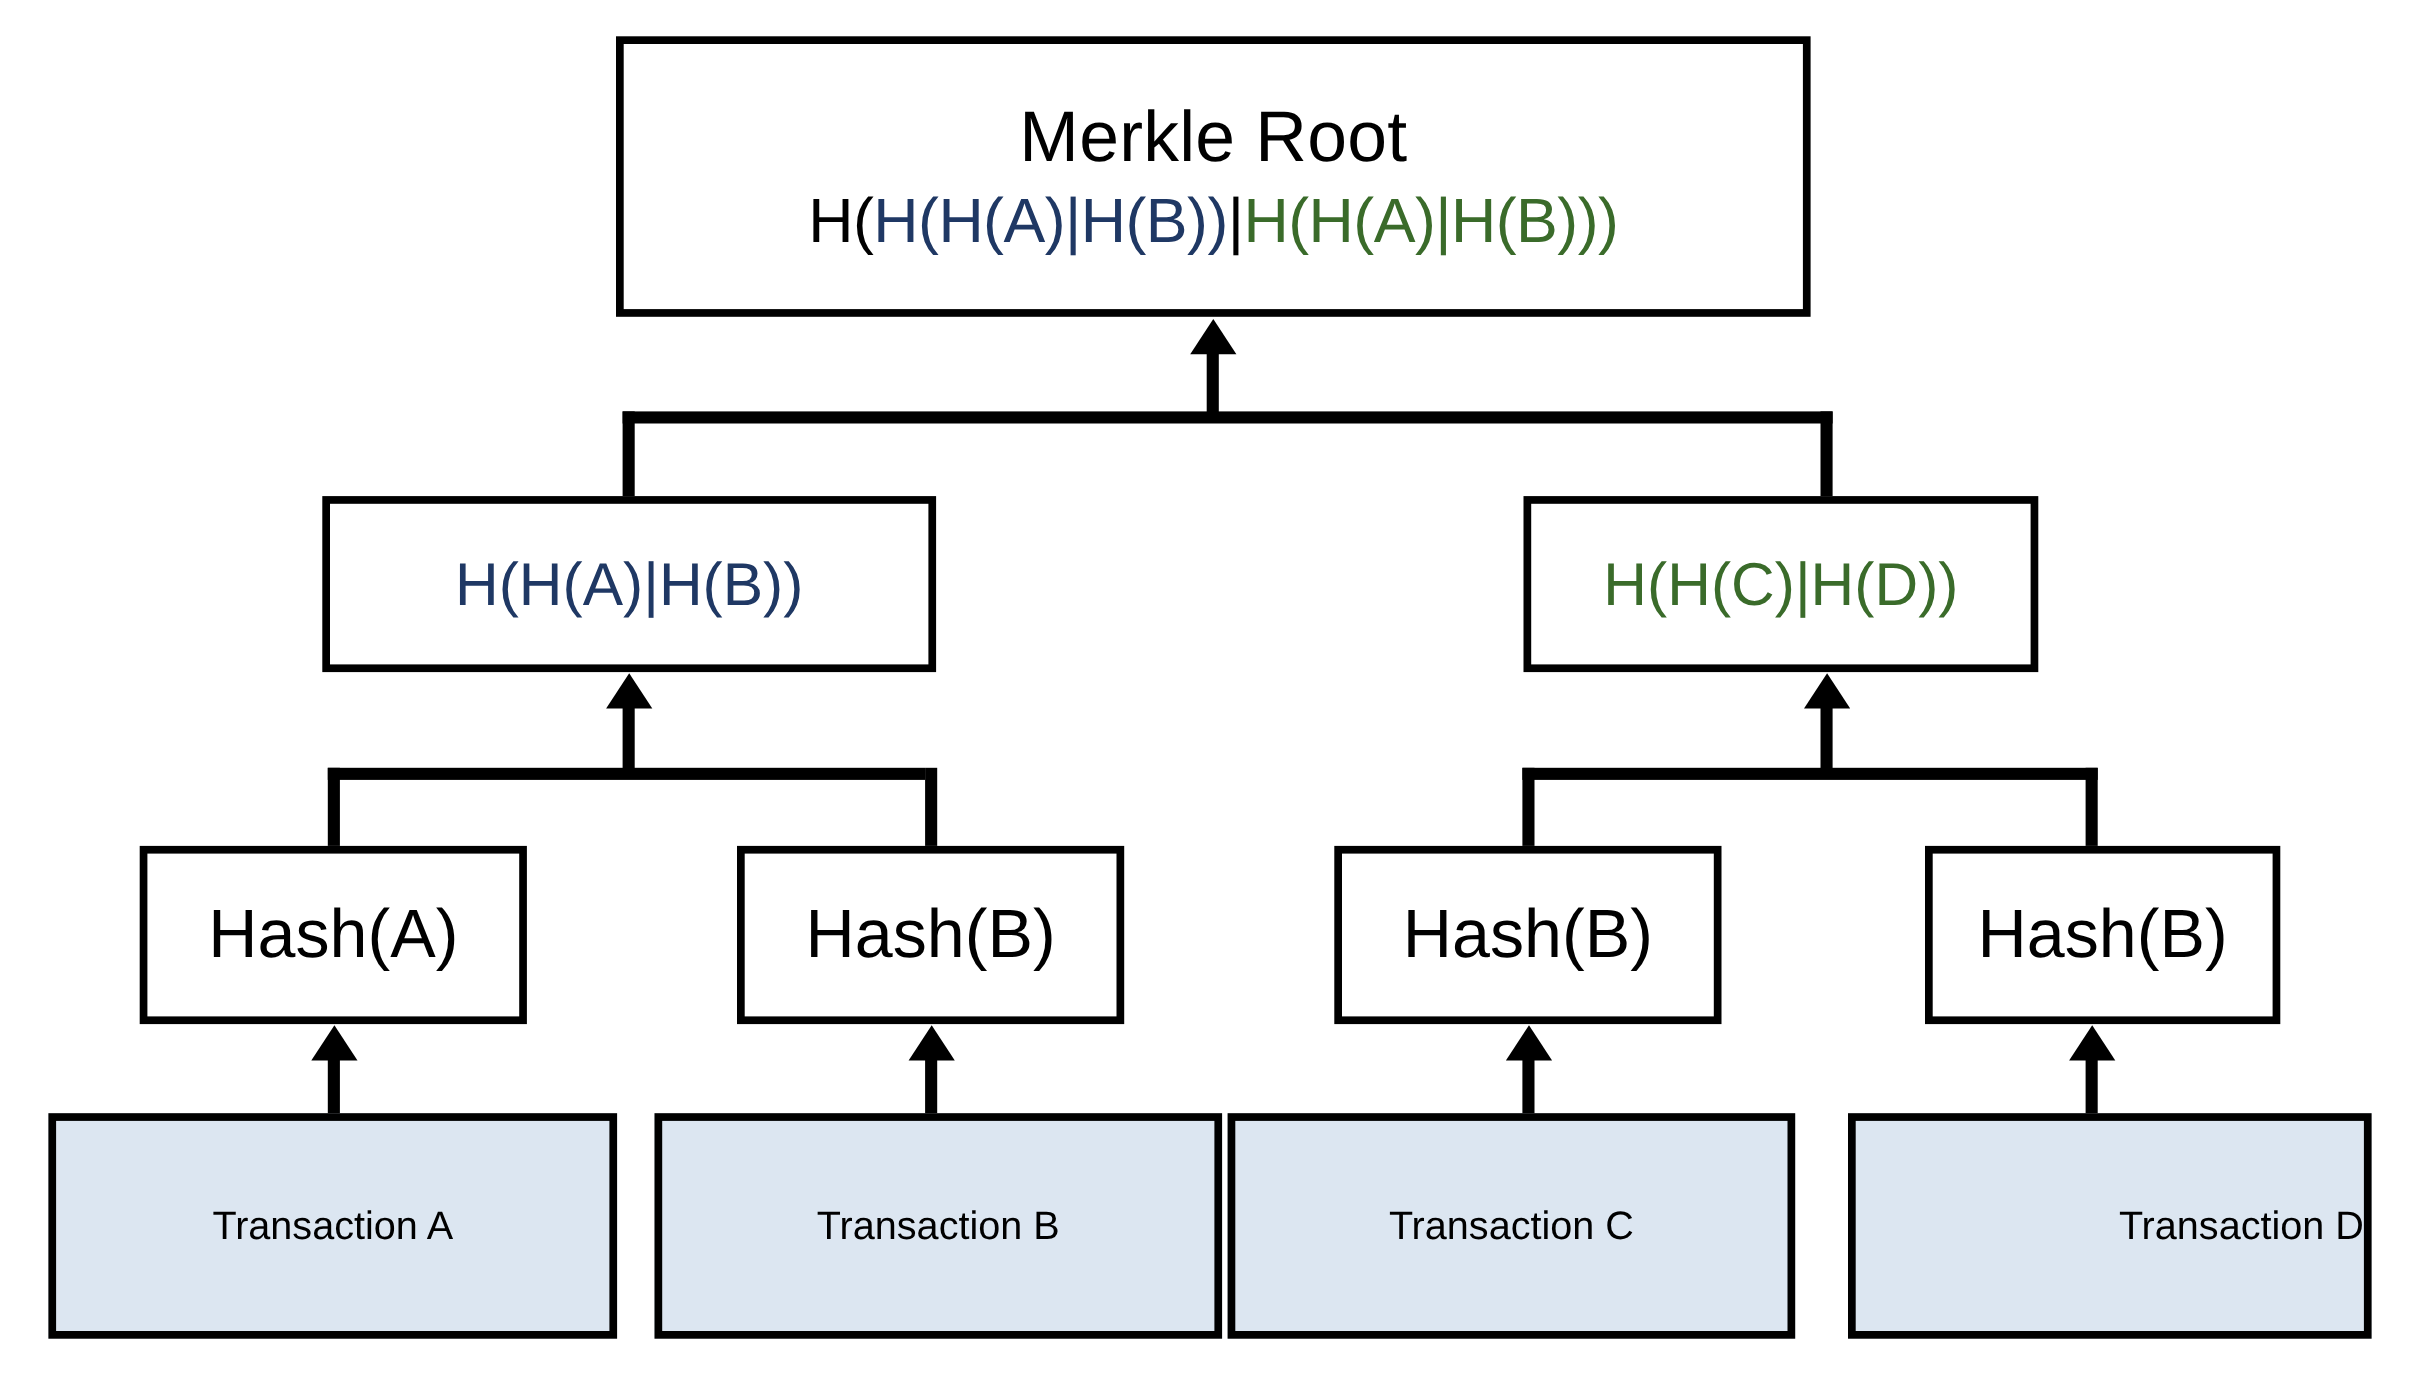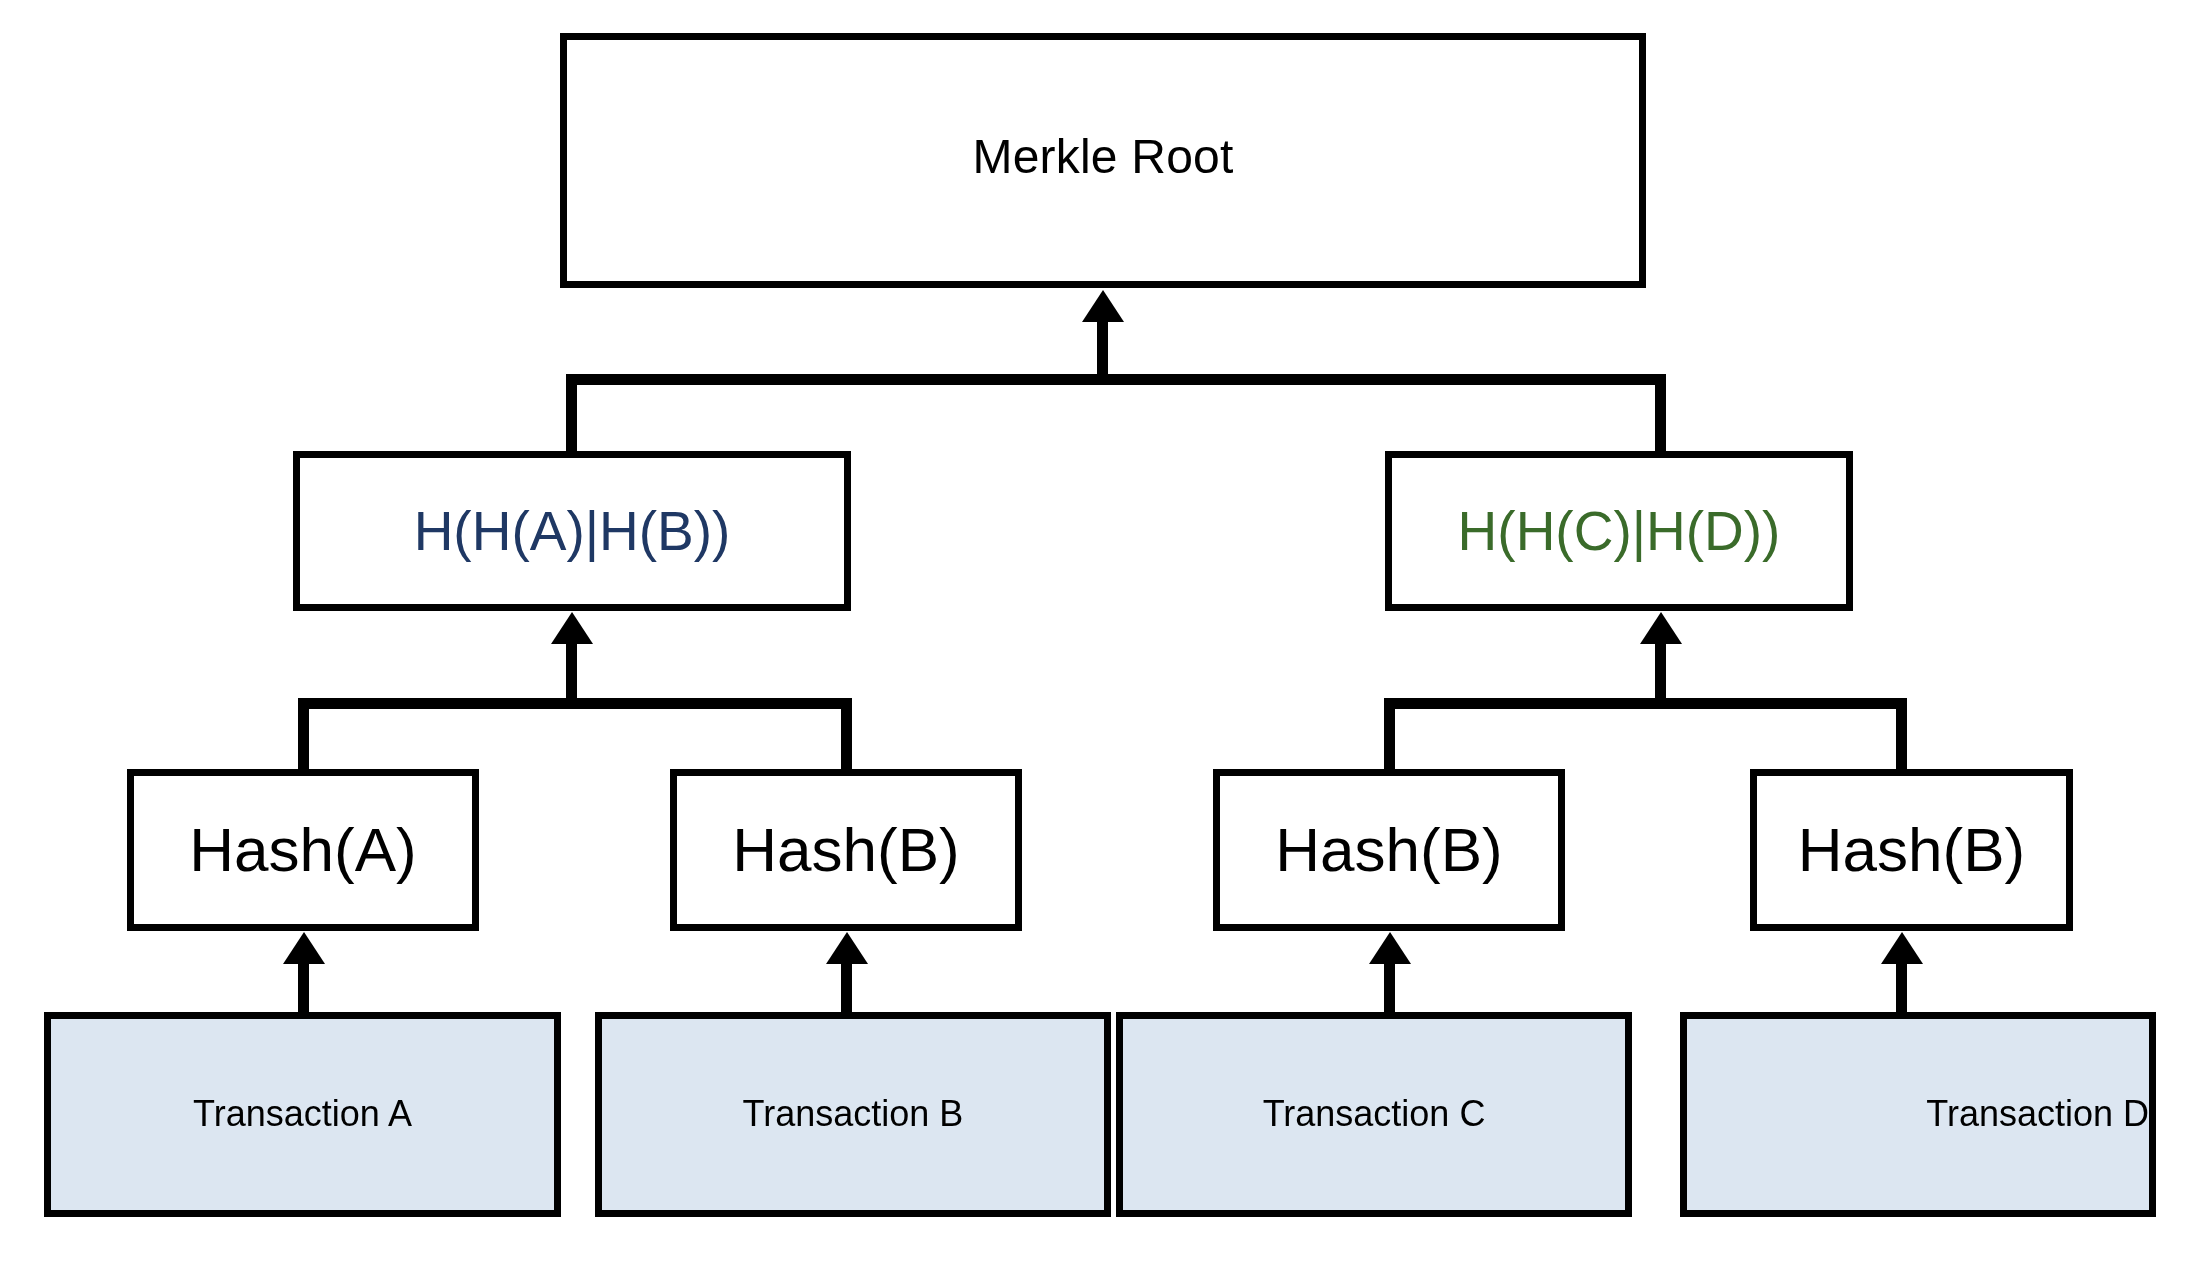--- a/index.html
+++ b/index.html
@@ -33,21 +33,21 @@
 
   
   #root-node {
     left: 560px;
     top: 33px;
     width: 1086px;
     height: 255px;
     font-size: 57px;
   }
   #root-node .root-title {
-    font-size: 48px;
+    font-size: 65px;
     margin-bottom: 6px;
     letter-spacing: .2px;
   }
   #root-node .root-formula {
     font-size: 57px;
     white-space: nowrap;
     letter-spacing: -0.5px;
   }
 
   
@@ -118,20 +118,21 @@
     border-bottom: 32px solid #000000;
   }
 </style>
 </head>
 <body>
 
 <div id="canvas">
 
   <div class="node" id="root-node">
     <div class="root-title">Merkle Root</div>
+    <div class="root-formula"><span>H(</span><span class="txt-blue">H(H(A)|H(B))</span><span>|</span><span class="txt-green">H(H(A)|H(B))</span><span class="txt-green">)</span></div>
   </div>
 
   <div class="arrow-up" style="left:1097px; top:320px; height:60px;"></div>
 
   <div class="hline" style="left:566px; top:374px; width:1100px;"></div>
 
   <div class="vline" style="left:566px; top:374px; height:80px;"></div>
 
   <div class="vline" style="left:1655px; top:374px; height:80px;"></div>
 

